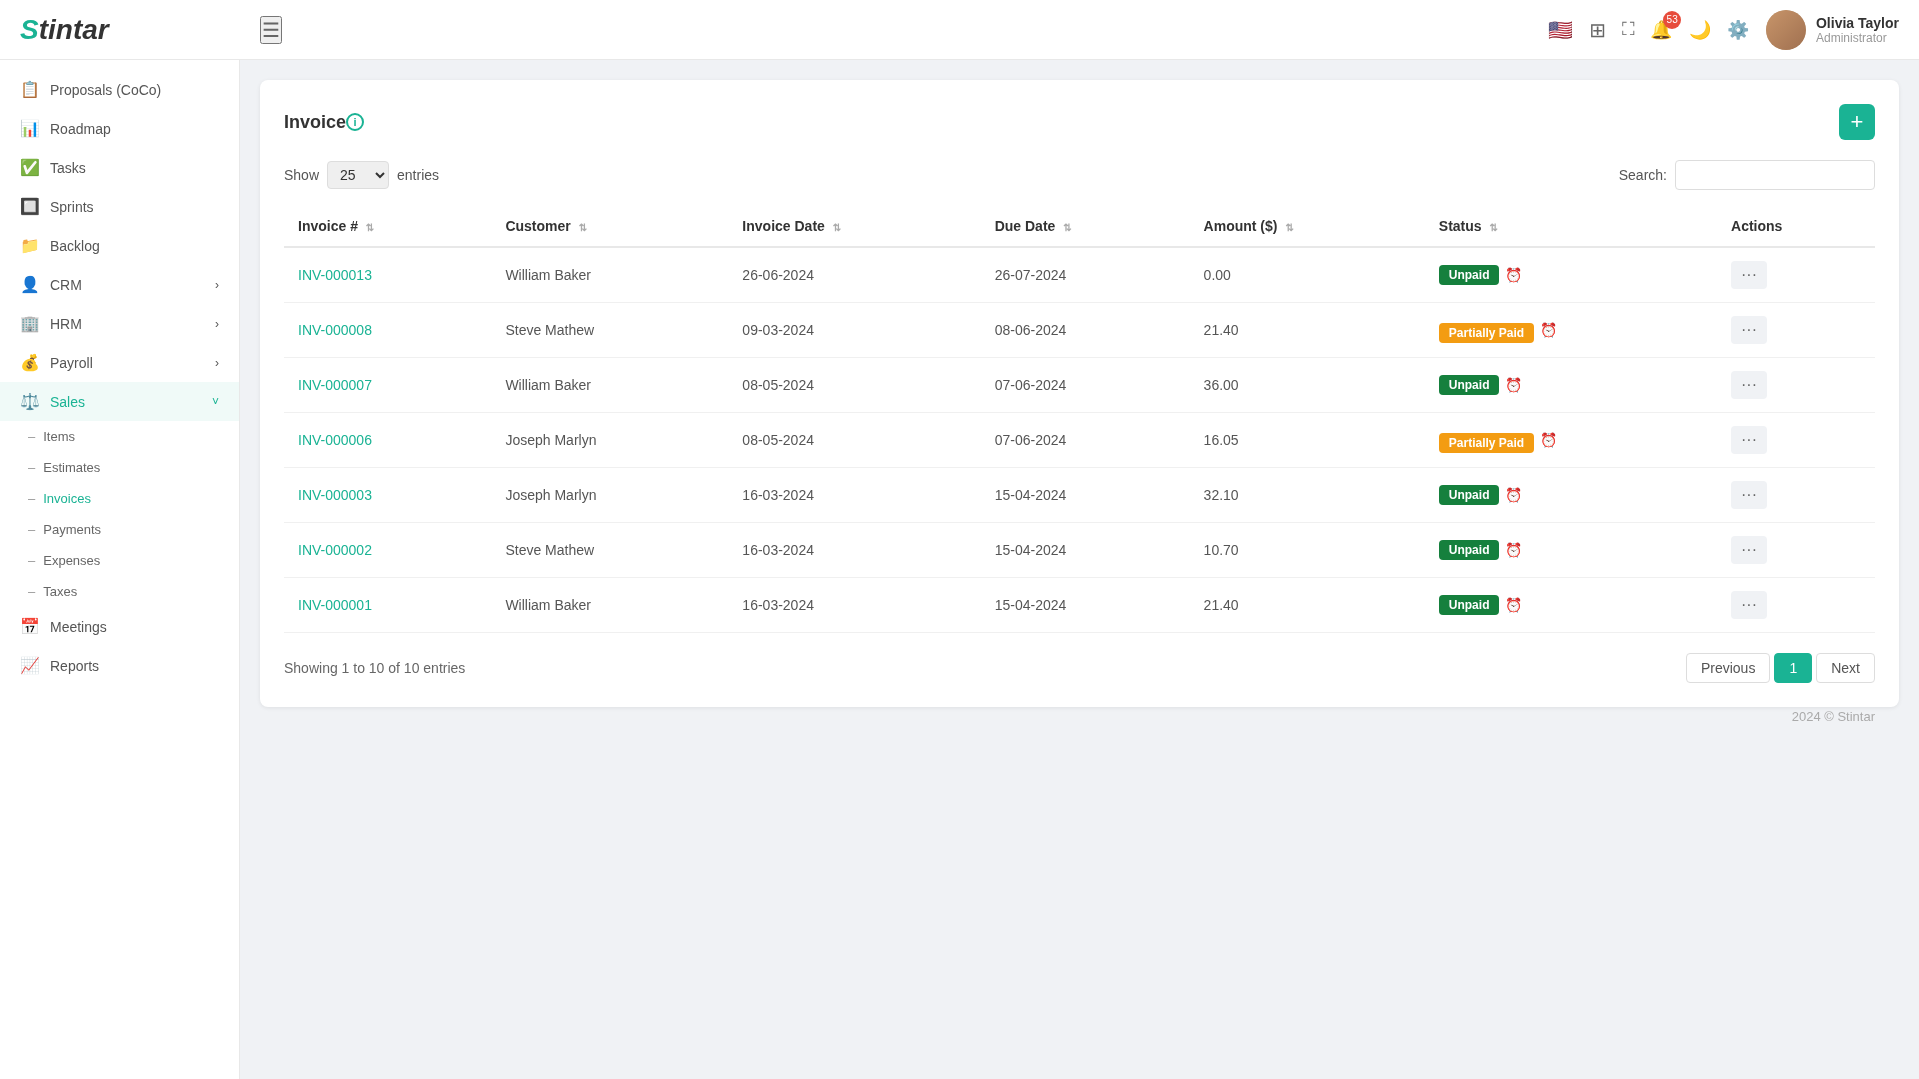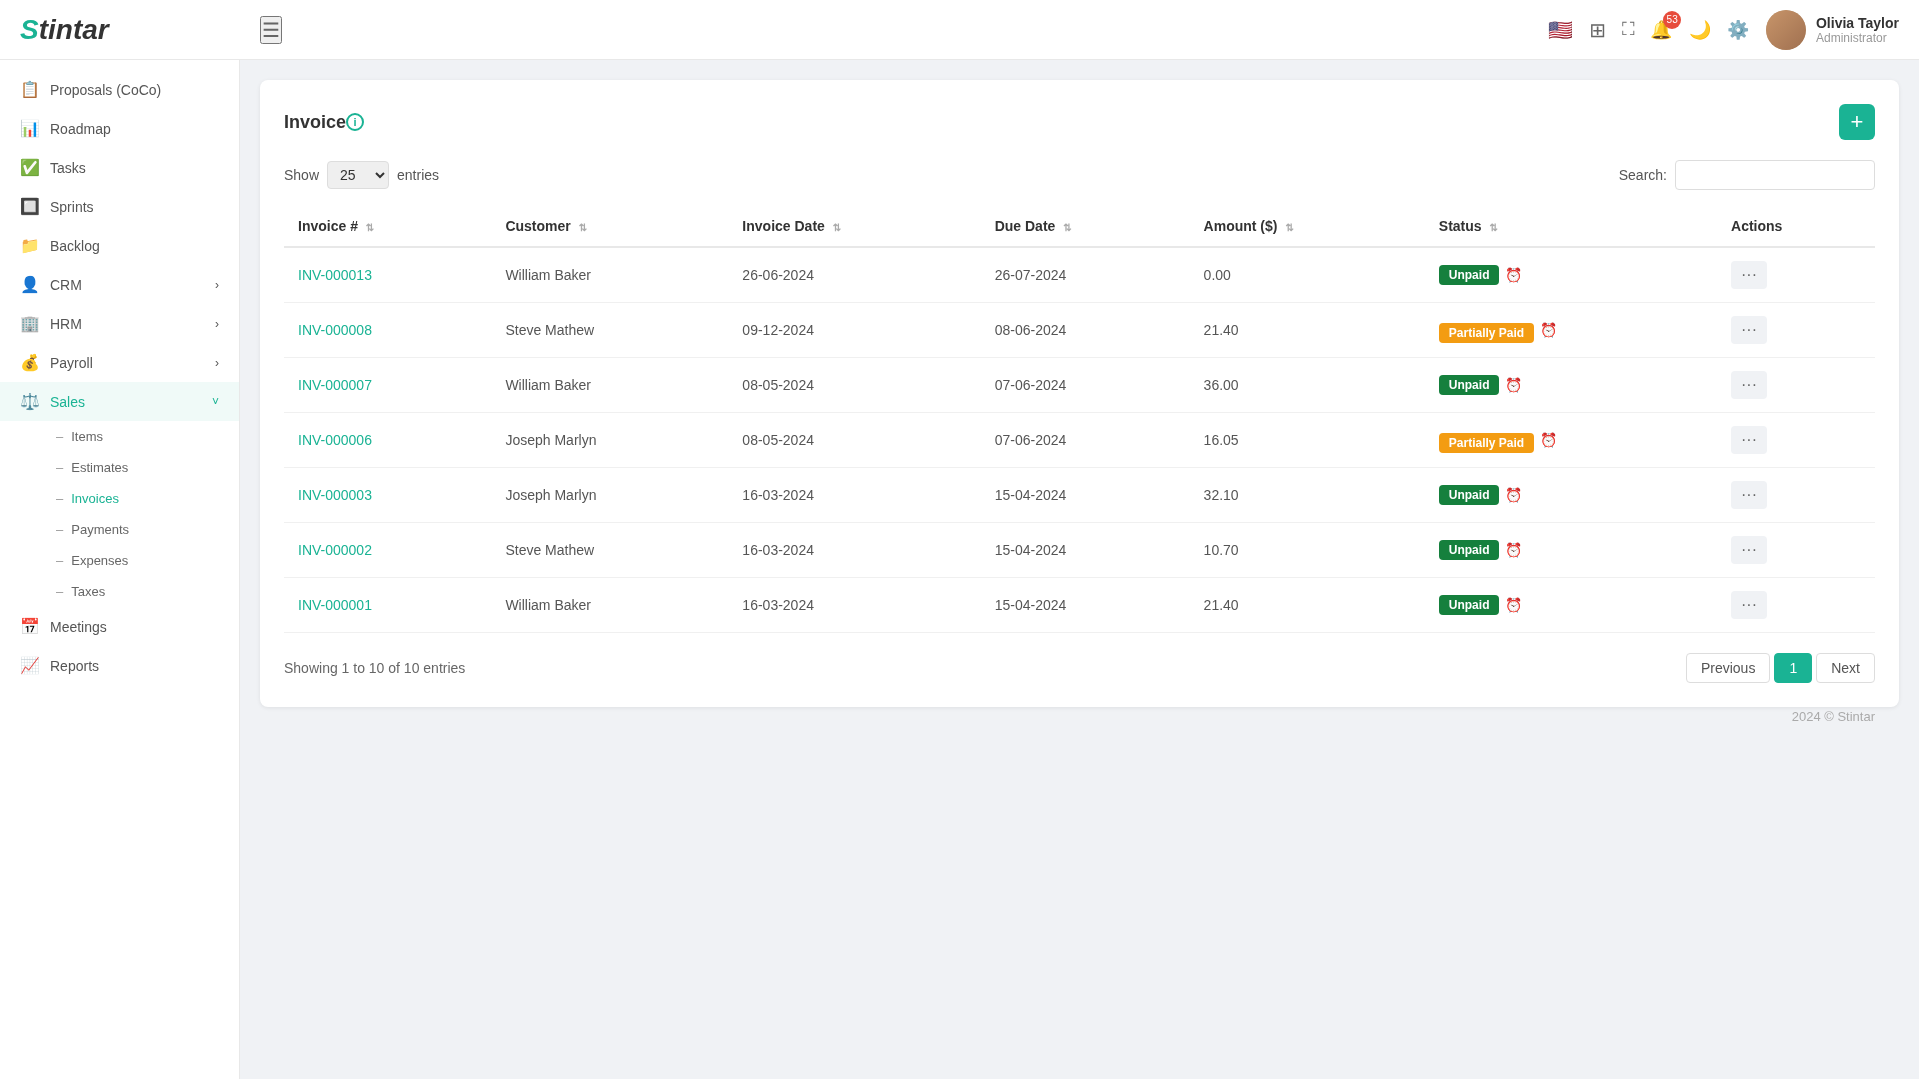--- a/index.html
+++ b/index.html
@@ -21,21 +21,21 @@
 
     
     .layout { display: flex; height: 100vh; padding-top: 60px; }
 
     
     .sidebar { width: 240px; background: #fff; border-right: 1px solid #e8e8e8; overflow-y: auto; flex-shrink: 0; padding: 10px 0; }
     .sidebar-item { display: flex; align-items: center; gap: 10px; padding: 10px 20px; cursor: pointer; color: #555; font-size: 14px; text-decoration: none; transition: background 0.15s; }
     .sidebar-item.active { color: #1ab394; background: #f0faf8; }
     .sidebar-item .icon { font-size: 16px; width: 20px; text-align: center; }
     .sidebar-item .chevron { margin-left: auto; font-size: 12px; }
-    .sidebar-sub { padding-left: 56px; }
+    .sidebar-sub { padding-left: 28px; }
     .sidebar-sub-item { padding: 8px 20px 8px 0; cursor: pointer; color: #666; font-size: 13px; display: flex; align-items: center; gap: 8px; }
     .sidebar-sub-item.active { color: #1ab394; }
     .sidebar-sub-item::before { content: "–"; color: #999; }
 
     
     .main { flex: 1; overflow-y: auto; padding: 20px; }
 
     
     .card { background: #fff; border-radius: 8px; padding: 24px; box-shadow: 0 1px 4px rgba(0,0,0,0.08); }
     .card-header { display: flex; align-items: center; justify-content: space-between; margin-bottom: 20px; }
@@ -262,21 +262,21 @@
       </td>
       <td>
         <button class="action-btn">···</button>
       </td>
     </tr>
             <tr>
       <td>
         <a class="link">INV-000008</a>
       </td>
       <td>Steve Mathew</td>
-      <td>09-12-2024</td>
+      <td>09-03-2024</td>
       <td>08-06-2024</td>
       <td>21.40</td>
       <td>
         <div class="status-cell">
           <span class="badge-partial">Partially Paid</span>
           <span class="warn-icon-orange">⏰</span>
         </div>
       </td>
       <td>
         <button class="action-btn">···</button>

